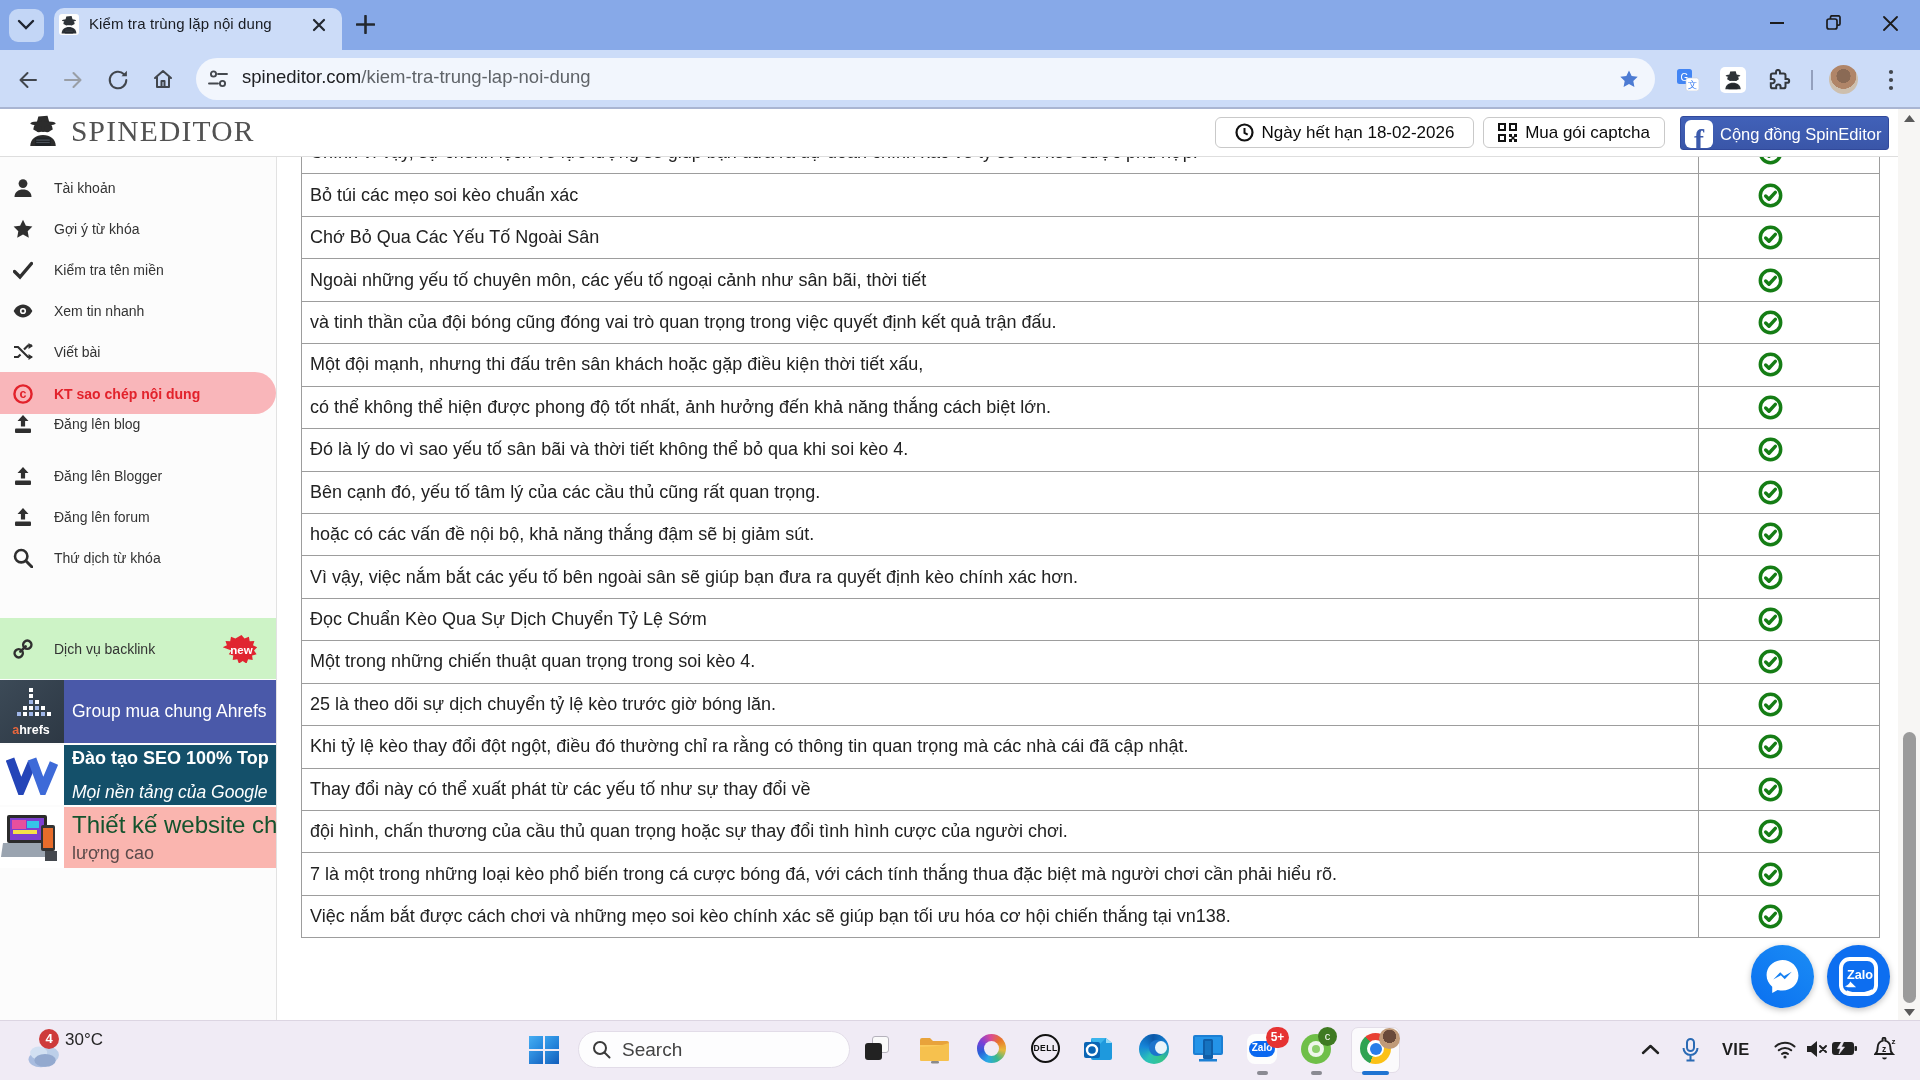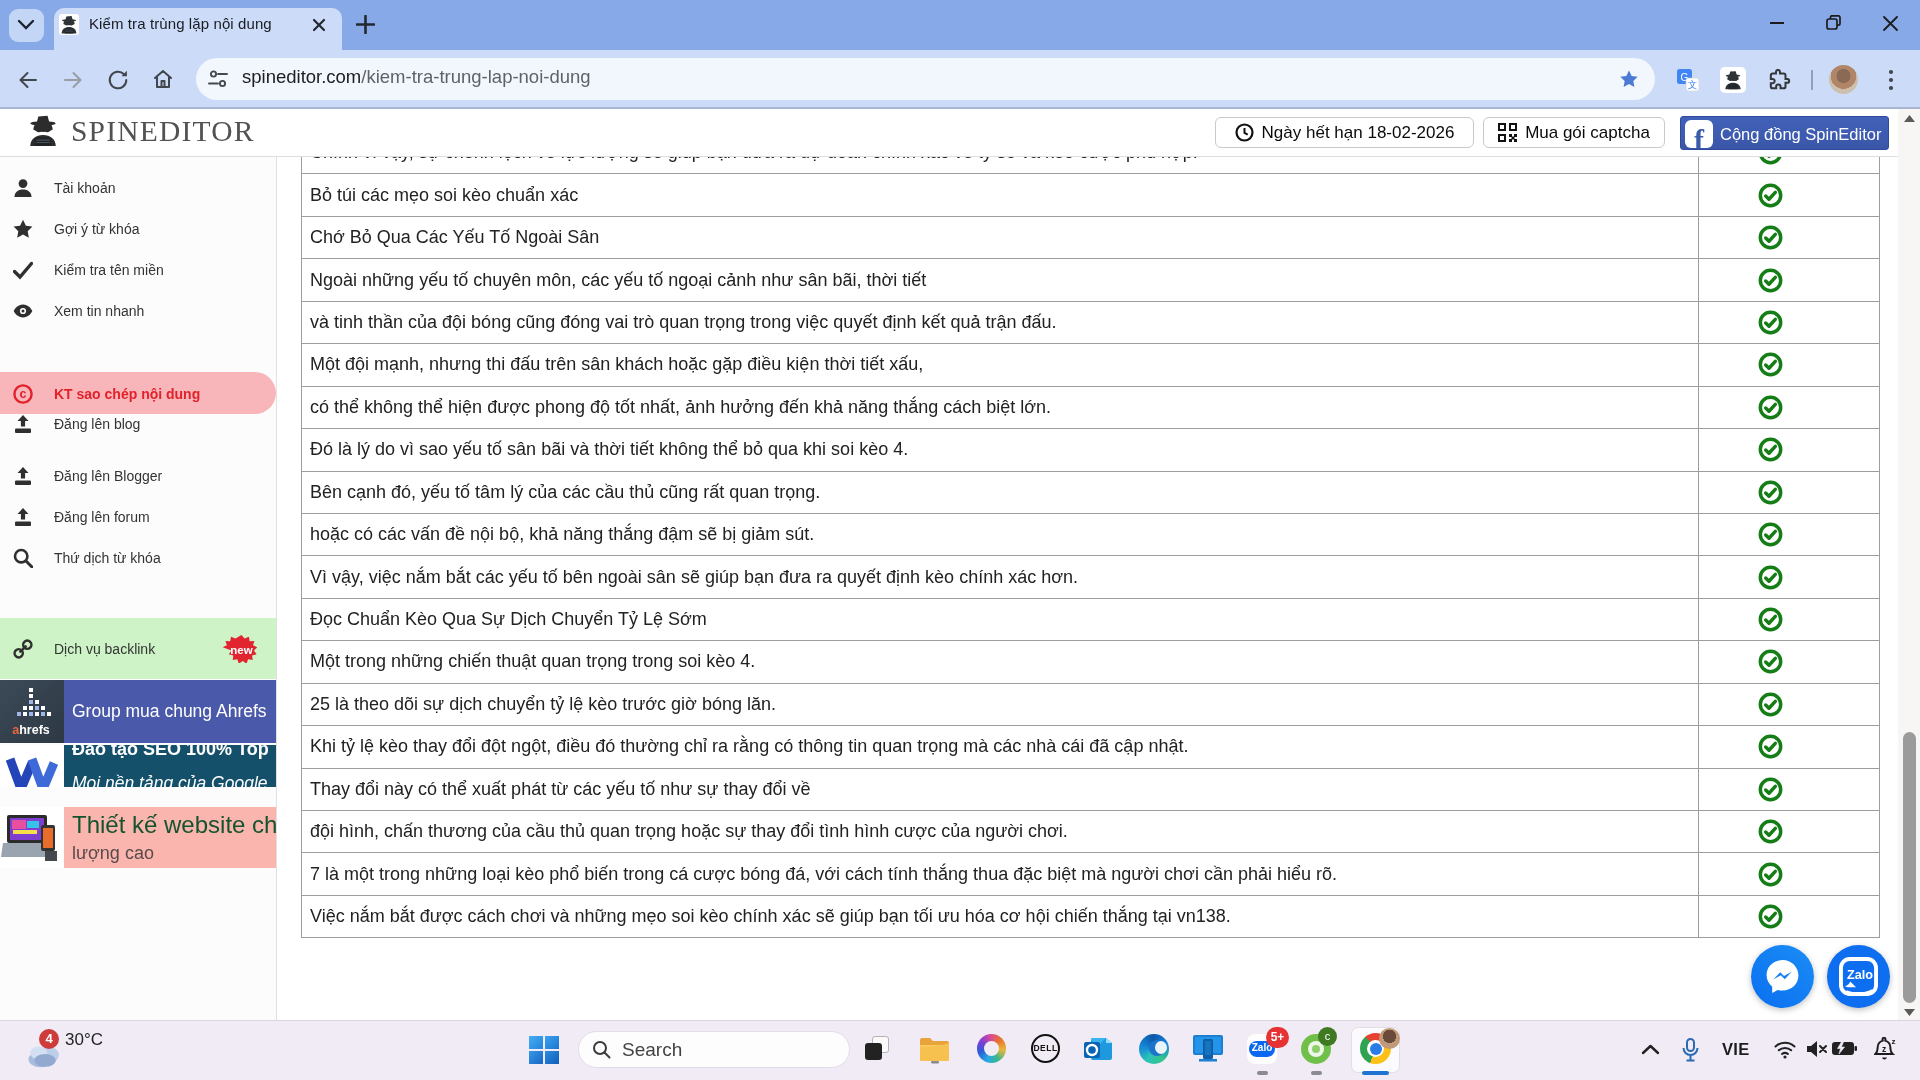--- a/index.html
+++ b/index.html
@@ -380,20 +380,32 @@
           </svg>
           <span class="tx">Kiểm tra tên miền</span>
         </div>
       <div class="mi" style="top:133.6px">
           <svg class="ic" viewBox="0 0 20 20">
             <path d="M10 3.5C5 3.5 1.8 7.5.7 10c1.1 2.5 4.3 6.5 9.3 6.5s8.2-4 9.3-6.5C18.2 7.5 15 3.5 10 3.5z" fill="#2f2f2f"></path>
             <circle cx="10" cy="10" r="3.1" fill="#fff"></circle>
             <circle cx="10" cy="10" r="1.5" fill="#2f2f2f"></circle>
           </svg>
           <span class="tx">Xem tin nhanh</span>
+        </div>
+      <div class="mi" style="top:174.8px">
+          <svg class="ic" viewBox="0 0 20 20">
+            <g stroke="#2f2f2f" stroke-width="2.2" fill="none">
+              <path d="M1 5h4l10 10h4M1 15h4l2.5-2.5M11 7.5L15 3.5h4"></path>
+            </g>
+            <g fill="#2f2f2f">
+              <path d="M15.5 1l4.5 3-4.5 3z"></path>
+              <path d="M15.5 12l4.5 3-4.5 3z"></path>
+            </g>
+          </svg>
+          <span class="tx">Viết bài</span>
         </div>
       <div class="abs" style="top:215px;left:0;width:276px;height:42px;background:#f9b6ba;border-radius:0 21px 21px 0"></div>
       <div class="mi" style="top:216px">
           <svg class="ic" viewBox="0 0 20 20">
             <circle cx="10" cy="10" r="8.6" fill="none" stroke="#e2222b" stroke-width="2.4"></circle>
             <text x="10" y="14.4" text-anchor="middle" font-size="12.5" font-weight="bold" fill="#e2222b" font-family="Liberation Sans">c</text>
           </svg>
           <span class="tx" style="color:#e2222b;font-weight:bold">KT sao chép nội dung</span>
         </div>
       <div class="mi" style="top:246px">
@@ -464,21 +476,21 @@
                 <rect x="24" y="24" width="4" height="4" fill="#9fb6e8"></rect>
                 <rect x="30" y="24" width="4" height="4"></rect>
               </g>
               <text x="14" y="46" text-anchor="middle" font-size="12.5" font-weight="bold" fill="#fff" font-family="Liberation Sans"><tspan fill="#e8663c">a</tspan>hrefs</text>
             </svg>
         </div>
         <div class="adtx" style="background:#4a59a9">
             <div style="font-size:17.5px;color:#fff">Group mua chung Ahrefs</div>
           </div>
       </div>
-      <div class="ad" style="top:588px;height:42px">
+      <div class="ad" style="top:588px;height:60px">
         <div class="adimg" style="background:#fff">
           <svg class="abs" style="left:6px;top:10px" width="52" height="40" viewBox="0 0 52 40">
               <g fill="none" stroke-linejoin="miter">
                 <path d="M4 4l11 30L26 8" stroke="#2445b8" stroke-width="9"></path>
                 <path d="M26 4l11 30L48 8" stroke="#3d6ad8" stroke-width="9"></path>
               </g>
             </svg>
         </div>
         <div class="adtx" style="background:#14506a">
           <div style="font-size:18px;font-weight:bold;color:#fff">Đào tạo SEO 100% Top</div>

